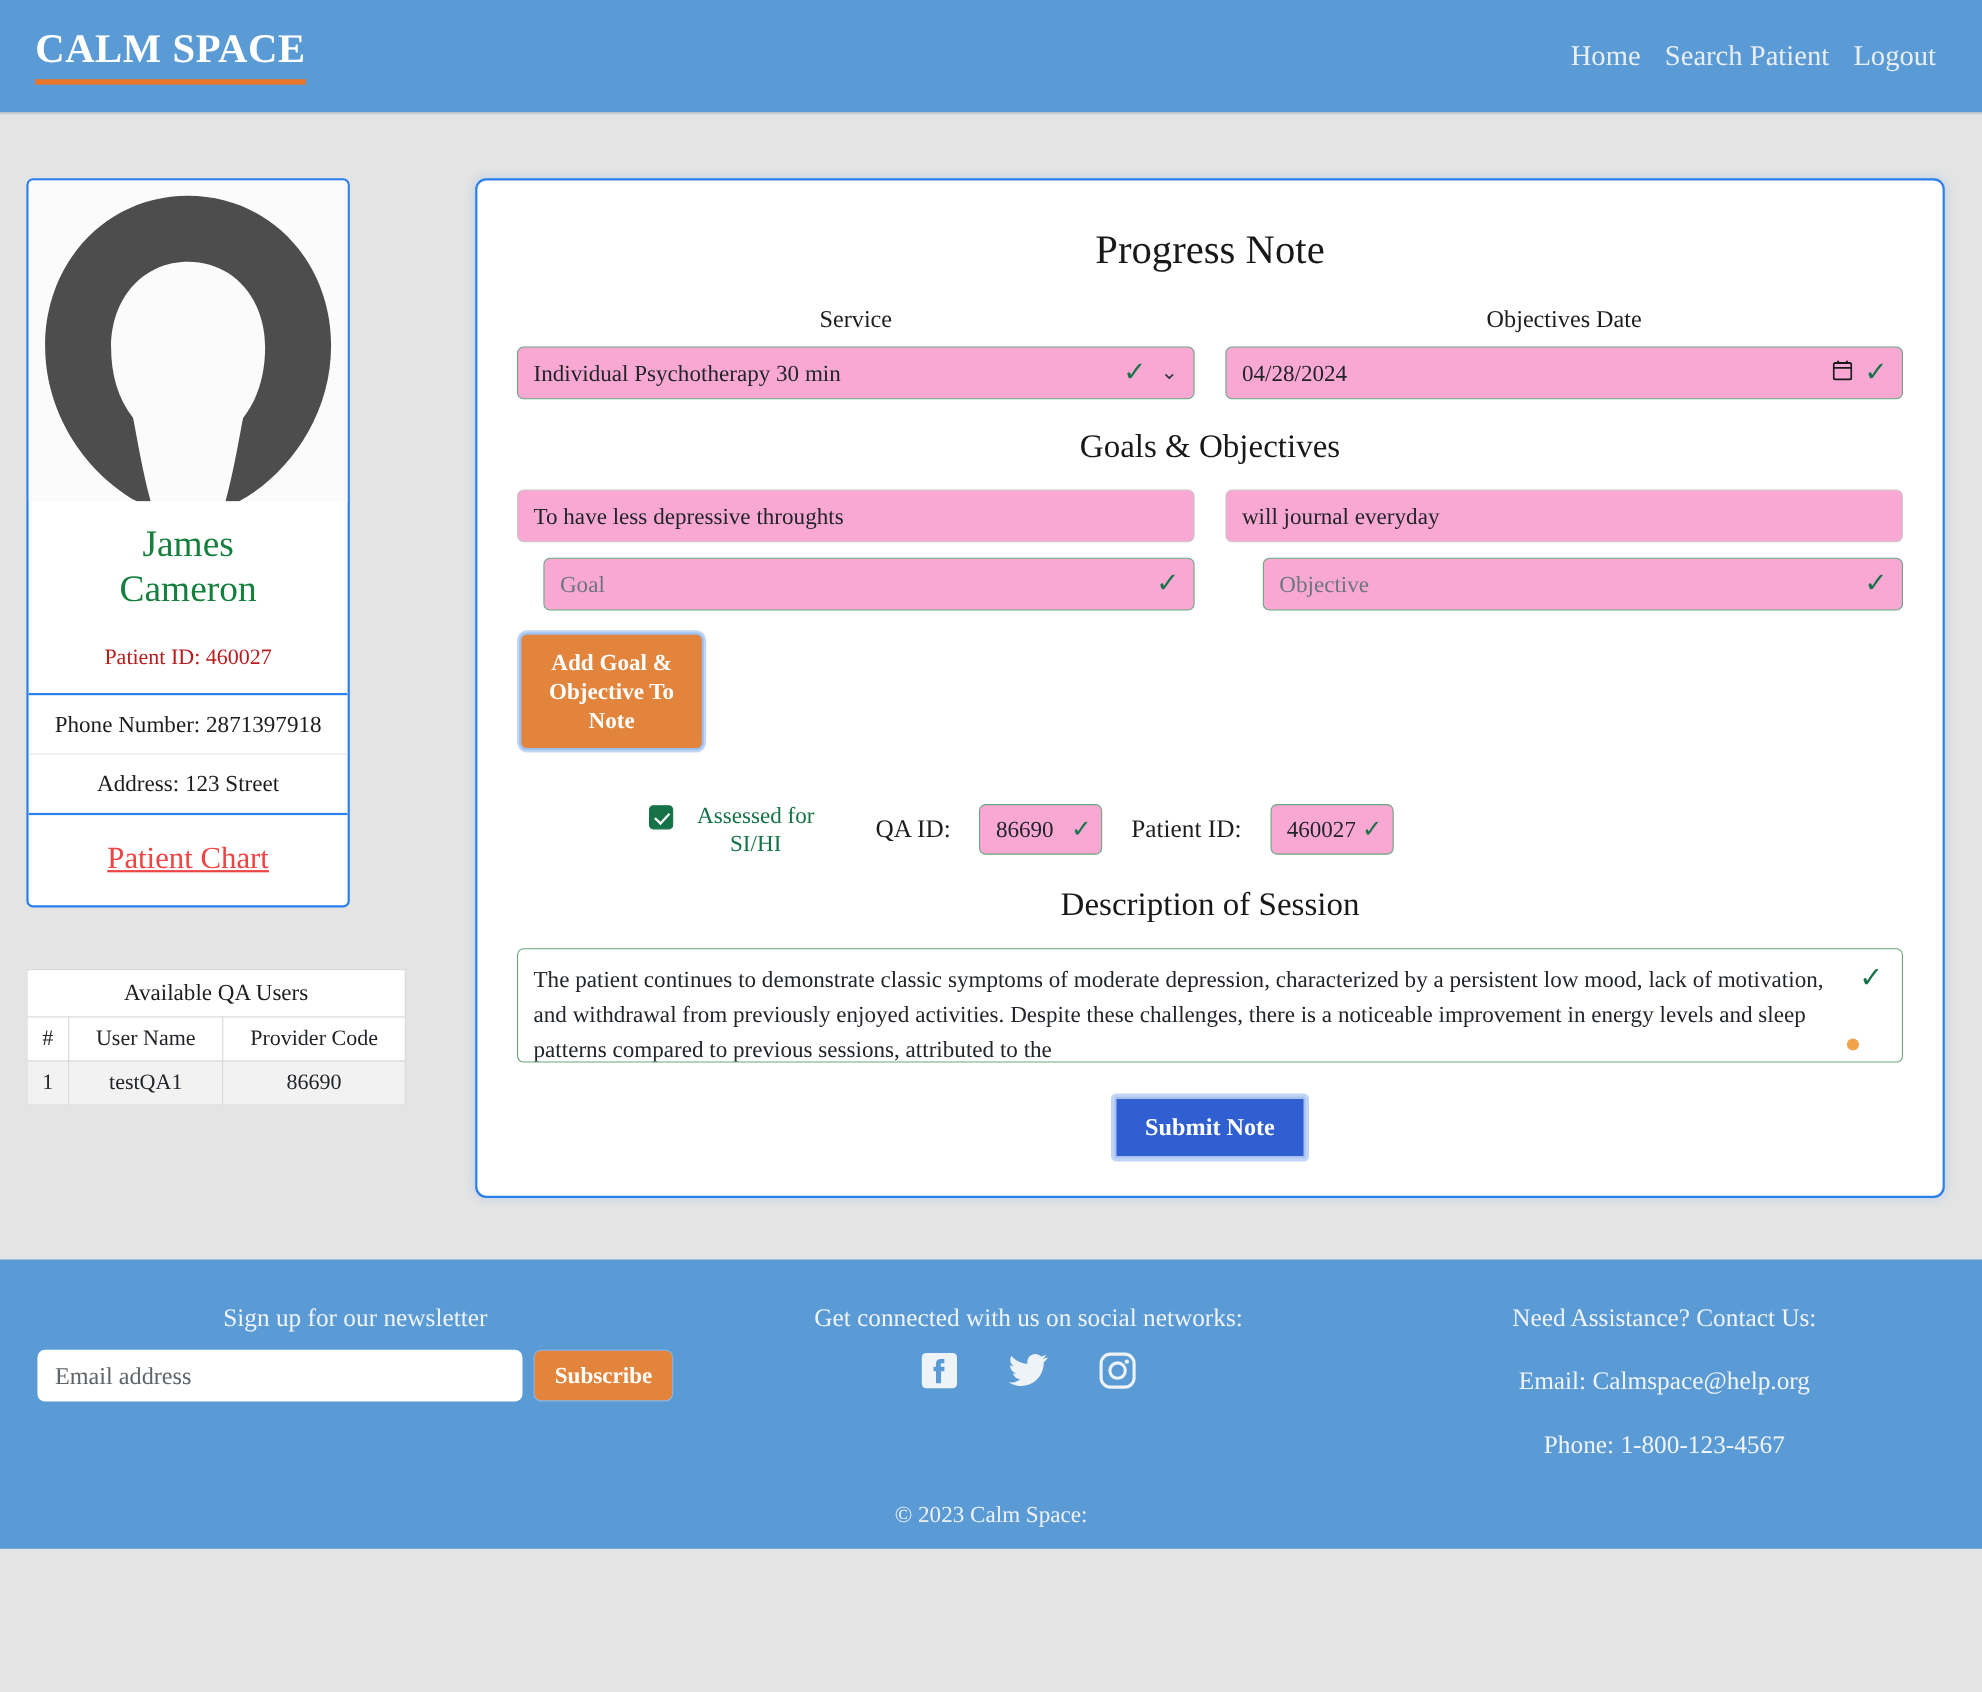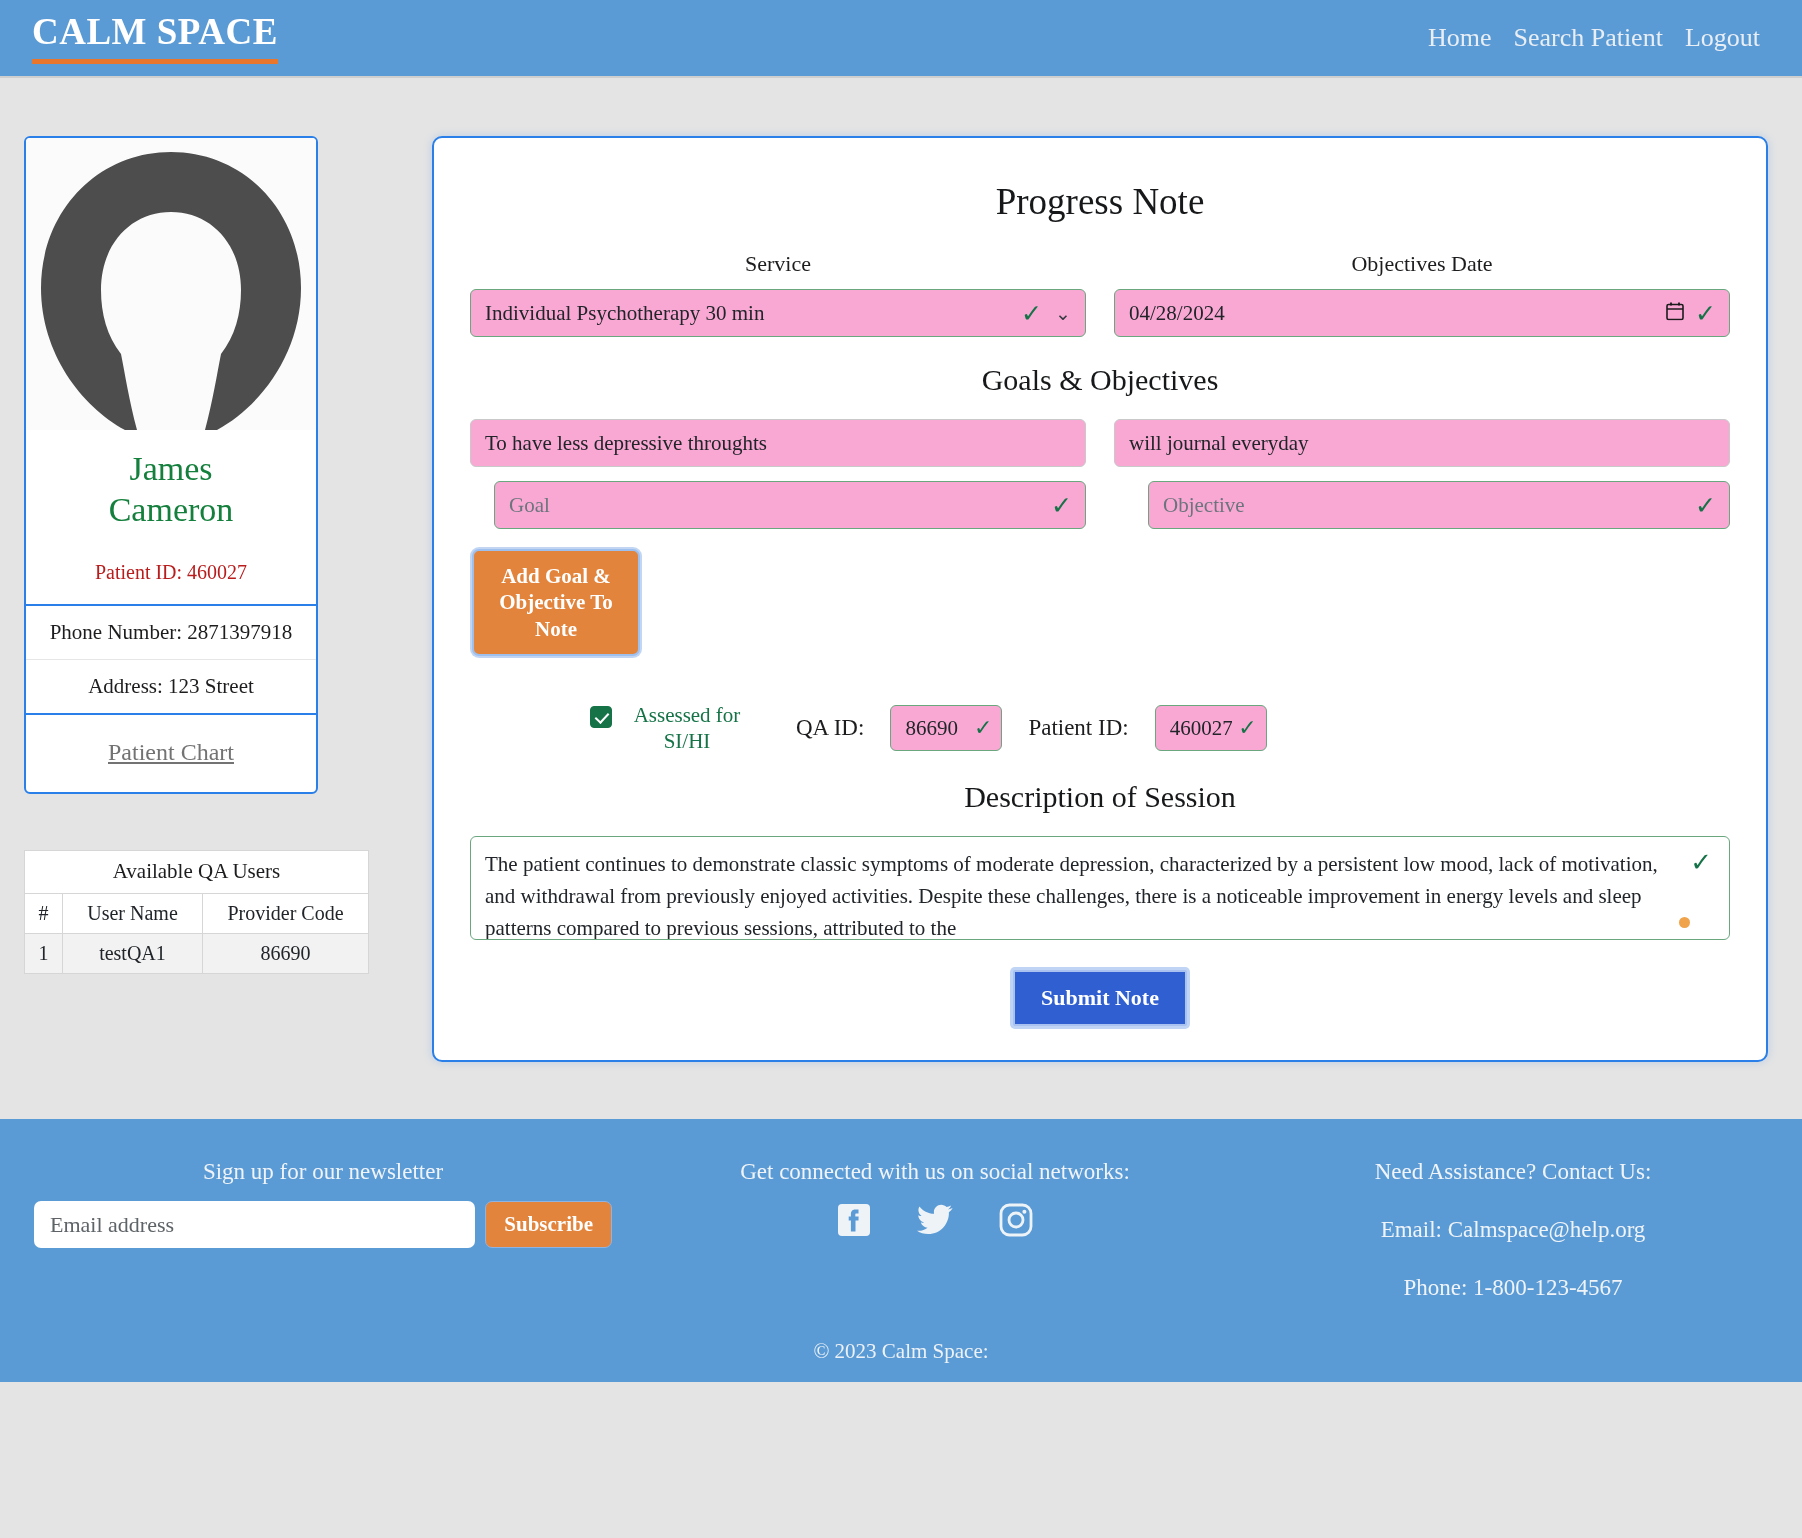--- a/index.html
+++ b/index.html
@@ -9,21 +9,21 @@
     min-height: 1538px;
     background: #e4e4e4;
     font-family: "Liberation Serif", "DejaVu Serif", serif;
     color: #212529;
     -webkit-font-smoothing: antialiased;
   }
 
   
   .navbar {
     background: #5b9bd5;
-    height: 78px;
+    height: 104px;
     display: flex;
     align-items: center;
     justify-content: space-between;
     padding: 0 32px;
     border-bottom: 2px solid #cfcfcf;
   }
   .brand {
     color: #ffffff;
     font-size: 37px;
     font-weight: bold;
@@ -77,22 +77,22 @@
   .card-list .li {
     padding: 14px 6px;
     text-align: center;
     font-size: 21px;
     border-bottom: 1px solid #e6e6e6;
     color: #1d1d1f;
   }
   .card-list .li:last-child { border-bottom: none; }
   .card-foot { padding: 24px 6px 26px; text-align: center; }
   .card-foot a {
-    color: #737373;
-    font-size: 24px;
+    color: #ef4444;
+    font-size: 28px;
     text-decoration: underline;
     cursor: pointer;
   }
 
   
   .qa-table-wrap { margin-top: 56px; width: 345px; }
   table.qa {
     border-collapse: collapse;
     width: 100%;
     font-size: 20px;

